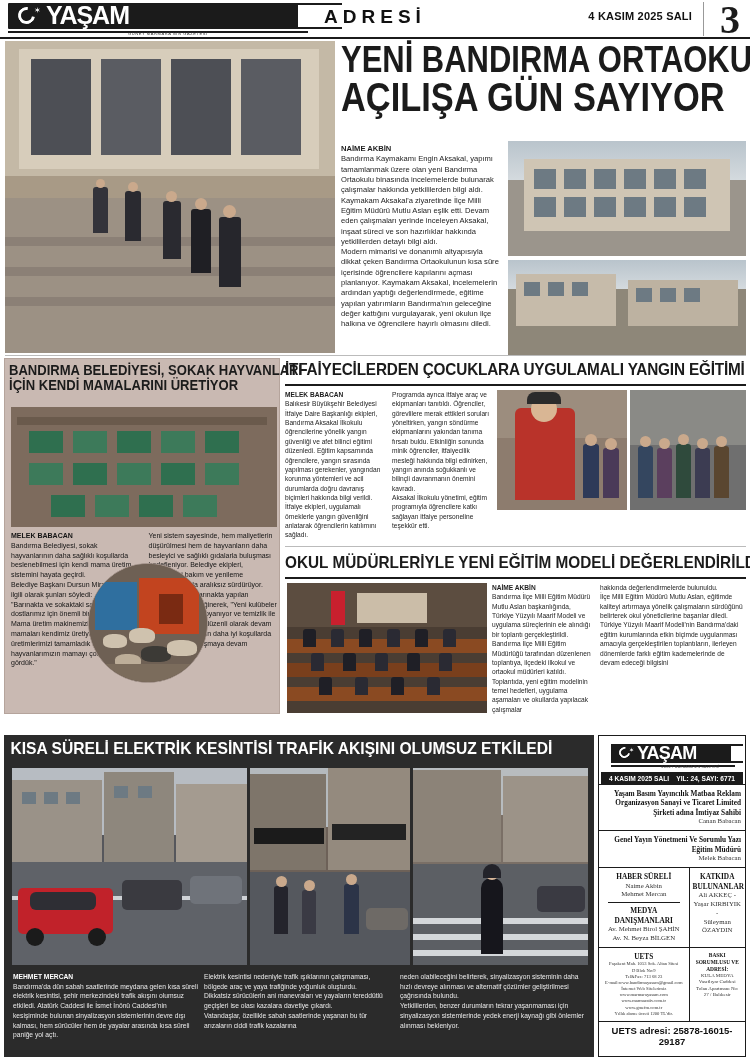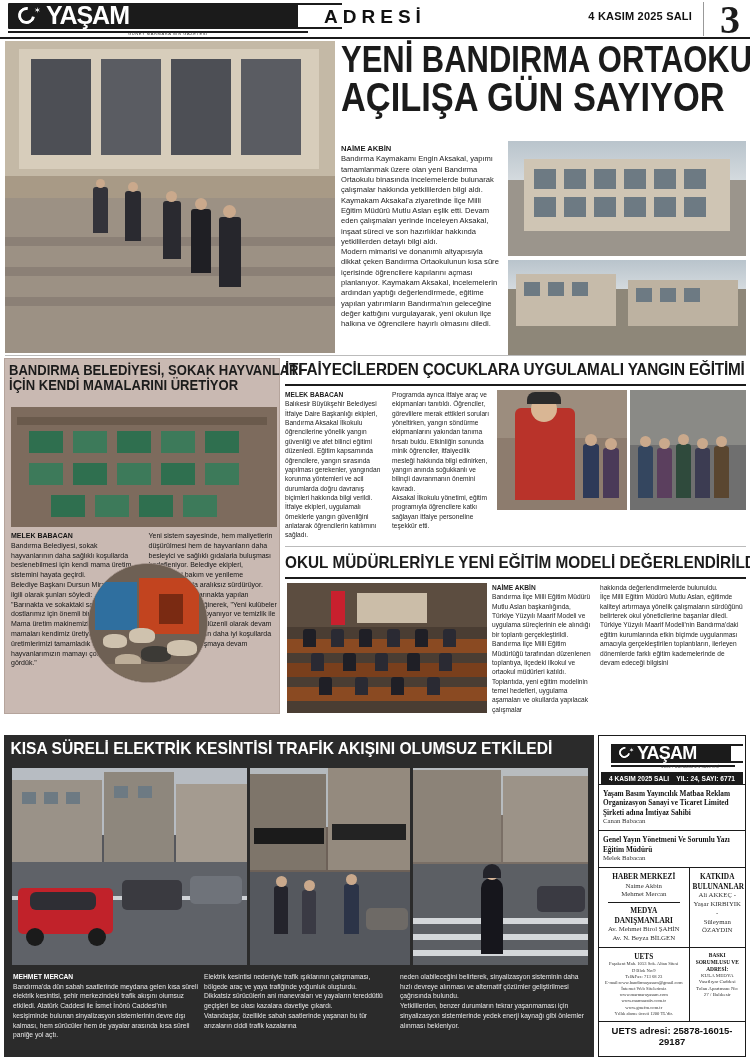--- a/index.html
+++ b/index.html
@@ -115,21 +115,21 @@
               border:2px solid #fff; border-right-color:transparent; transform:rotate(-35deg); }
   .imp-star { position:absolute; left:30px; top:10px; color:#fff; font-size:6px; }
   .imp-rule-a { position:absolute; left:130px; top:8px; width:14px; height:1.5px; background:#1b1b1b; }
   .imp-rule-b { position:absolute; left:130px; top:25px; width:14px; height:1.5px; background:#1b1b1b; }
   .imp-rule-c { position:absolute; left:12px; top:29px; width:124px; height:1.5px; background:#1b1b1b; }
   .imp-sub { position:absolute; left:62px; top:29px; font-size:3px; color:#333; letter-spacing:0.4px; }
 
   .imp-dateband { display:flex; justify-content:space-between; align-items:center;
                   background:#1b1b1b; color:#fff; font-size:6.6px; font-weight:bold;
                   padding:2.5px 8px; margin:0 2px; }
-  .imp-block { text-align:left; padding:4px 4px; border-top:1px solid #1b1b1b;
+  .imp-block { text-align:right; padding:4px 4px; border-top:1px solid #1b1b1b;
                font-family:"Liberation Serif", serif; }
   .imp-bold { font-weight:bold; font-size:7.3px; line-height:1.3; color:#111; }
   .imp-reg { font-size:6.8px; line-height:1.3; color:#333; }
   .imp-two { display:flex; border-top:1px solid #1b1b1b; }
   .imp-two > div { padding:4px 3px; text-align:center; font-family:"Liberation Serif", serif; }
   .imp-two .left { width:62%; border-right:1px solid #1b1b1b; }
   .imp-two .right { width:38%; }
   .imp-hr { height:1px; background:#1b1b1b; margin:3px 6px; }
   .imp-uets { text-align:center; font-size:9.5px; font-weight:bold; color:#111;
               padding:3px 0; border-top:1px solid #1b1b1b; font-family:"Liberation Sans",sans-serif; }
@@ -485,21 +485,21 @@
     </div>
 
 
     <div class="imp-block">
       <div class="imp-bold">Genel Yayın Yönetmeni Ve Sorumlu Yazı Eğitim Müdürü</div>
       <div class="imp-reg">Melek Babacan</div>
     </div>
 
     <div class="imp-two">
       <div class="left">
-        <div class="imp-bold">HABER MERKEZİ</div>
+        <div class="imp-bold">HABER SÜRELİ</div>
         <div class="imp-reg" style="white-space:pre-line;">Naime Akbin
 Mehmet Mercan</div>
         <div class="imp-hr"></div>
         <div class="imp-bold">MEDYA DANIŞMANLARI</div>
         <div class="imp-reg" style="white-space:pre-line;">Av. Mehmet Birol ŞAHİN
 Av. N. Beyza BİLGEN</div>
       </div>
       <div class="right">
         <div class="imp-bold" style="white-space:pre-line;">KATKIDA BULUNANLAR</div>
         <div class="imp-reg" style="white-space:pre-line;">Ali AKKEÇ -

